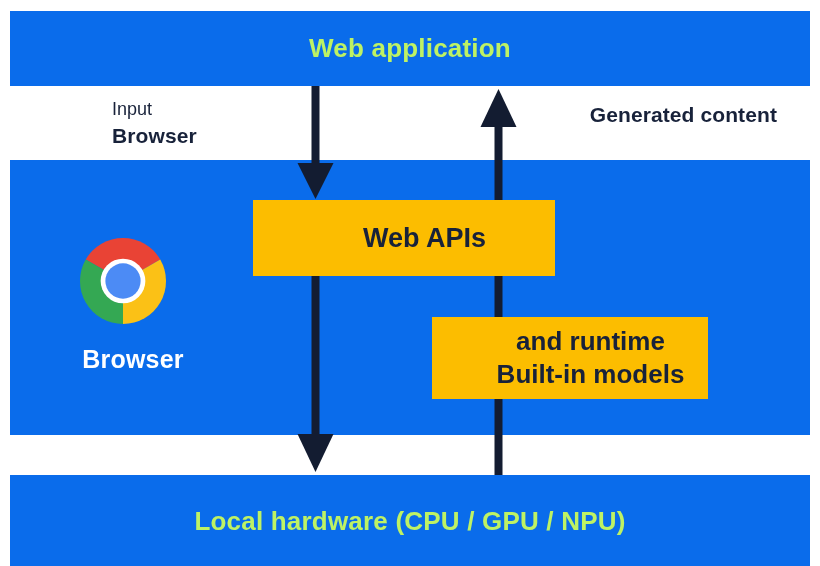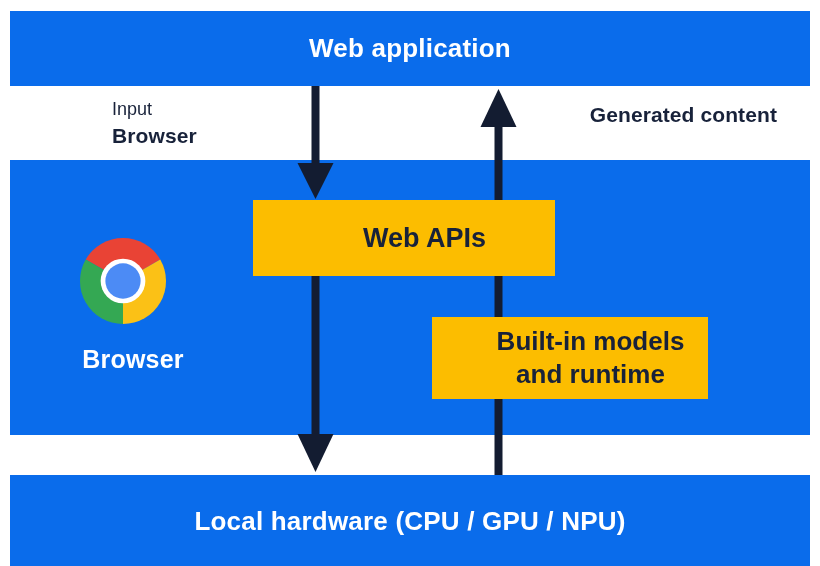--- a/index.html
+++ b/index.html
@@ -12,21 +12,21 @@
   html,body{width:820px;height:566px;}
   body{
     position:relative;
     background:#ffffff;
     font-family:"Liberation Sans", sans-serif;
     overflow:hidden;
     color:var(--navy);
   }
   .abs{position:absolute;}
   .bar{
-    left:10px;width:800px;background:var(--blue);color:#ffffff;
+    left:10px;width:800px;background:var(--blue);color:#bef264;
     display:flex;align-items:center;justify-content:center;
     font-weight:bold;font-size:26px;letter-spacing:.2px;z-index:2;text-align:center;
   }
   #topBar{top:11px;height:75px;}
   #bottomBar{top:475px;height:92px;}
   #panel{left:10px;top:160px;width:800px;height:275px;background:var(--blue);z-index:1;}
   #arrows{left:0;top:0;z-index:3;pointer-events:none;}
   .yellow-box{
     background:var(--yellow);color:var(--navy);font-weight:bold;
     display:flex;flex-direction:column;align-items:center;justify-content:center;
@@ -81,19 +81,19 @@
     <circle cx="50" cy="50" r="26" fill="#ffffff"></circle>
     <circle cx="50" cy="50" r="20.5" fill="#4C8BF5"></circle>
   </svg>
   <div id="browserLabel">Browser</div>
 </div>
 
 <div id="webApisBox" class="abs yellow-box">
   <span>Web APIs</span>
 </div>
 <div id="builtinBox" class="abs yellow-box">
+  <span>and runtime</span>
   <span>Built-in models</span>
-  <span>and runtime</span>
 </div>
 
 <div id="bottomBar" class="abs bar">
   <span>Local hardware (CPU / GPU / NPU)</span>
 </div>
 
 </body></html>

